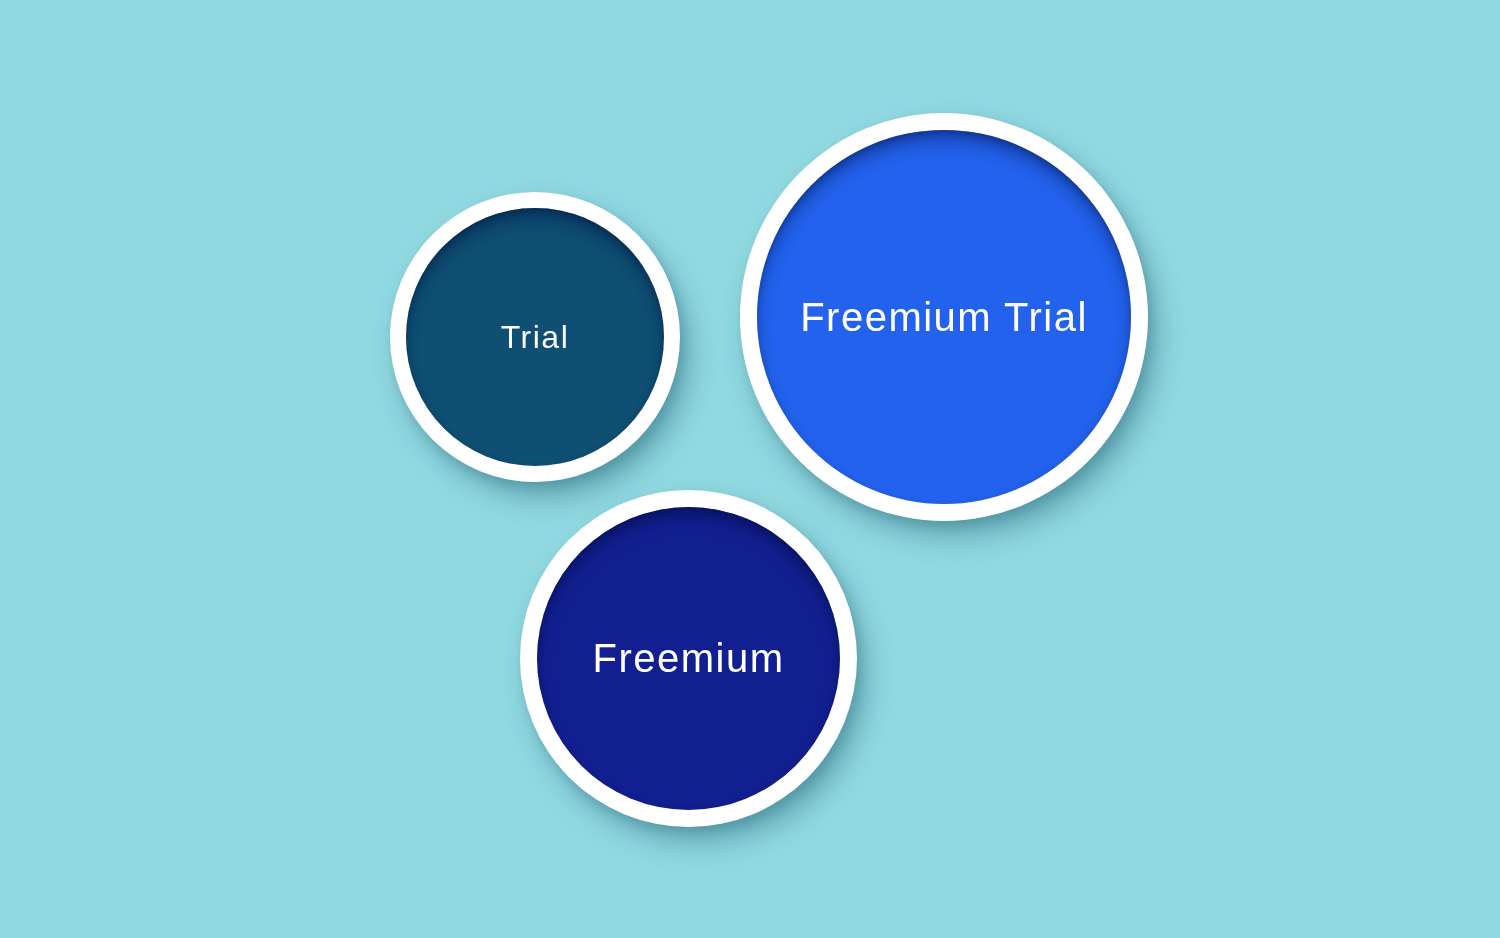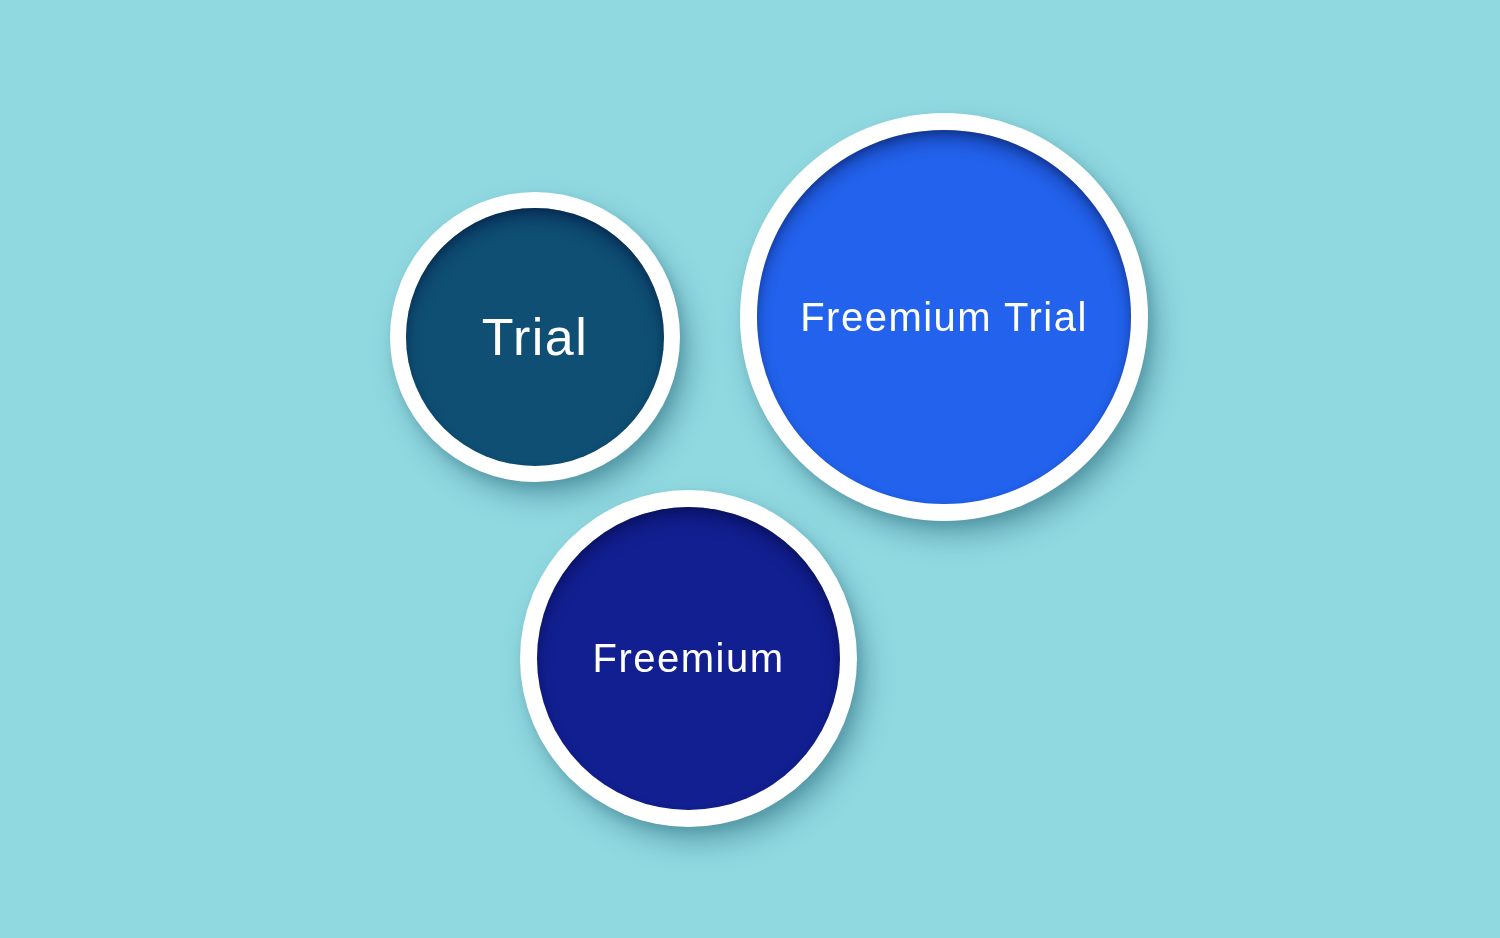--- a/index.html
+++ b/index.html
@@ -44,21 +44,21 @@
     white-space: nowrap;
     user-select: none;
   }
 
   
   .bubble--trial {
     left: 390px; top: 192px;
     width: 290px; height: 290px;
   }
   .bubble--trial .bubble-fill { inset: 16px; }
-  .bubble--trial .bubble-label { font-size: 52px; }
+  .bubble--trial .bubble-label { font-size: 32px; }
 
   
   .bubble--reverse {
     left: 740px; top: 113px;
     width: 408px; height: 408px;
   }
   .bubble--reverse .bubble-fill { inset: 17px; }
   .bubble--reverse .bubble-label { font-size: 40px; }
 
   

